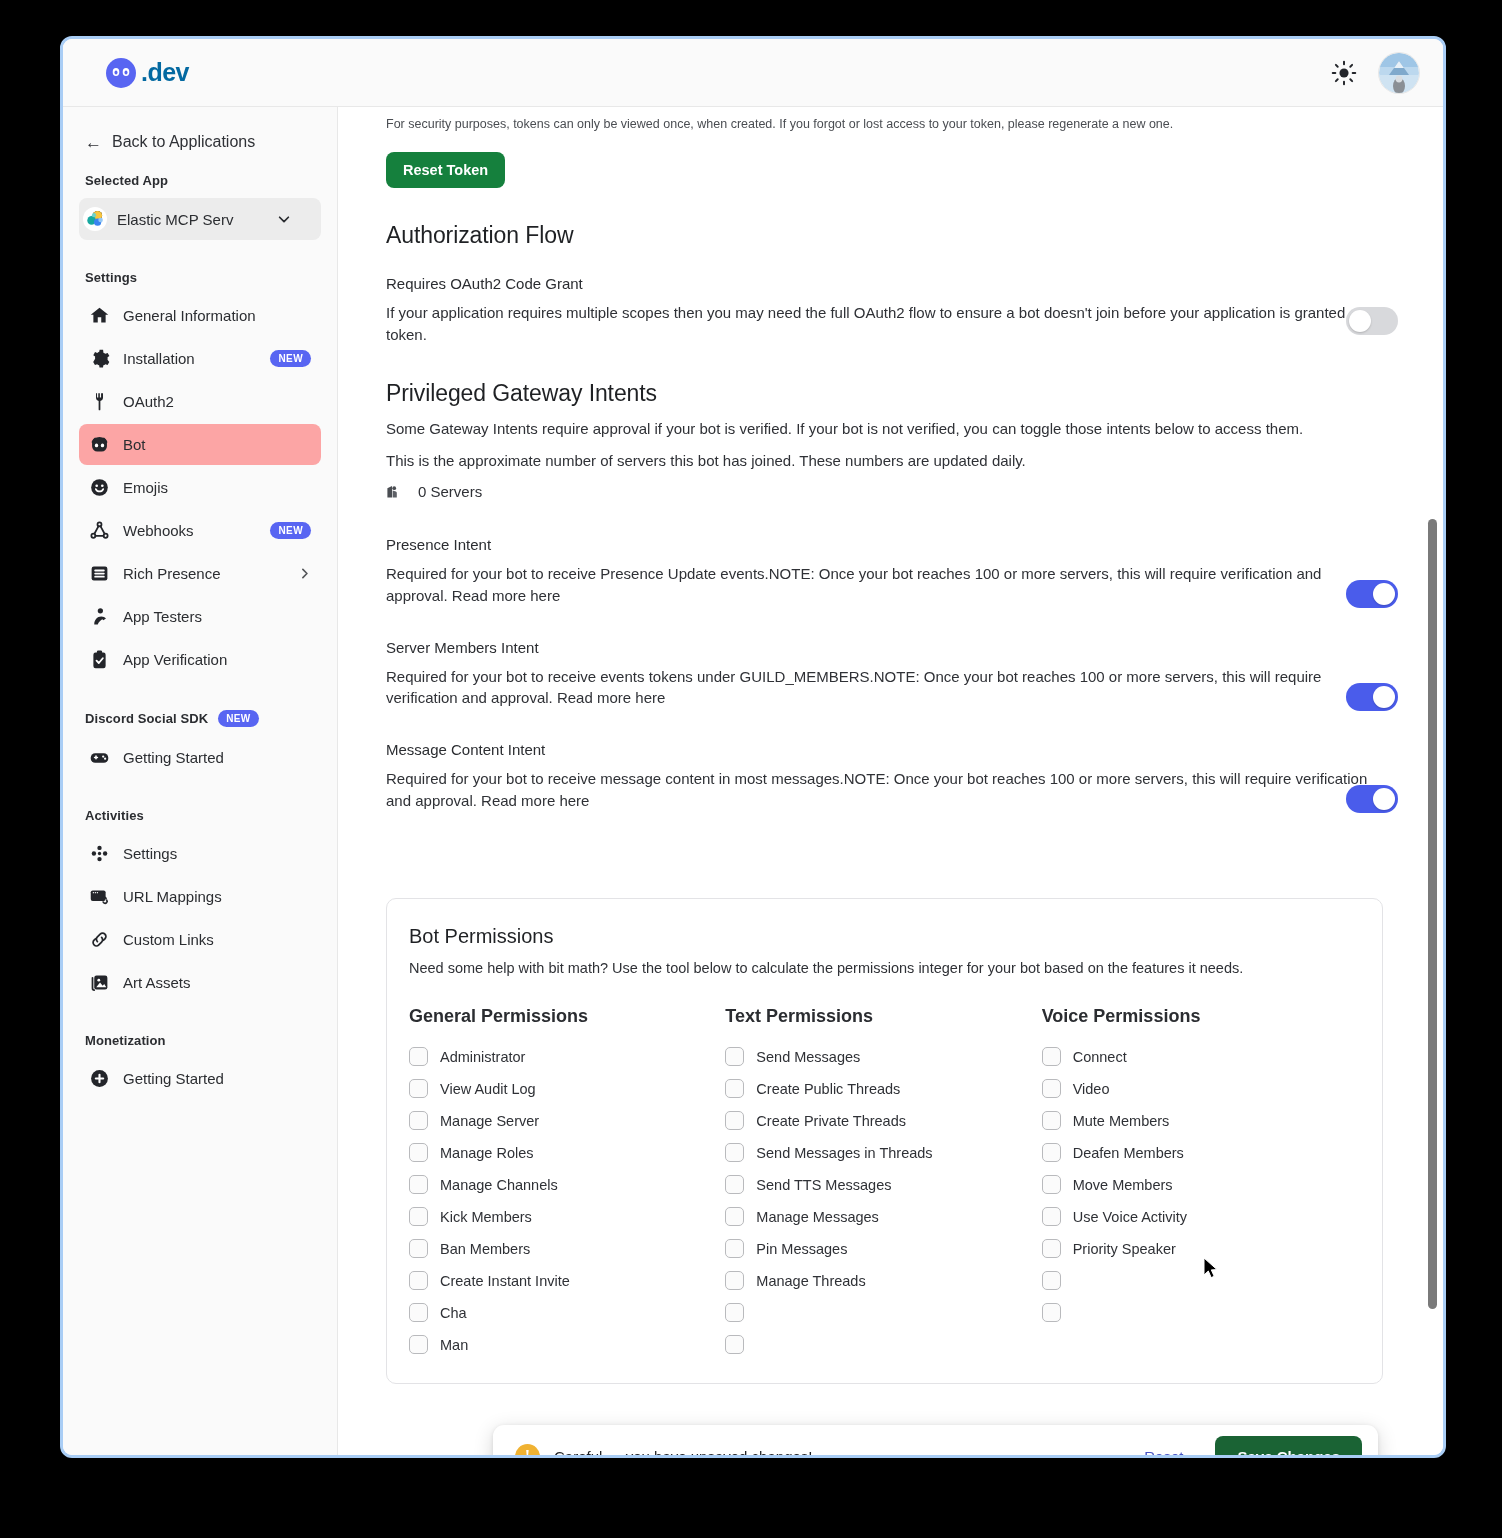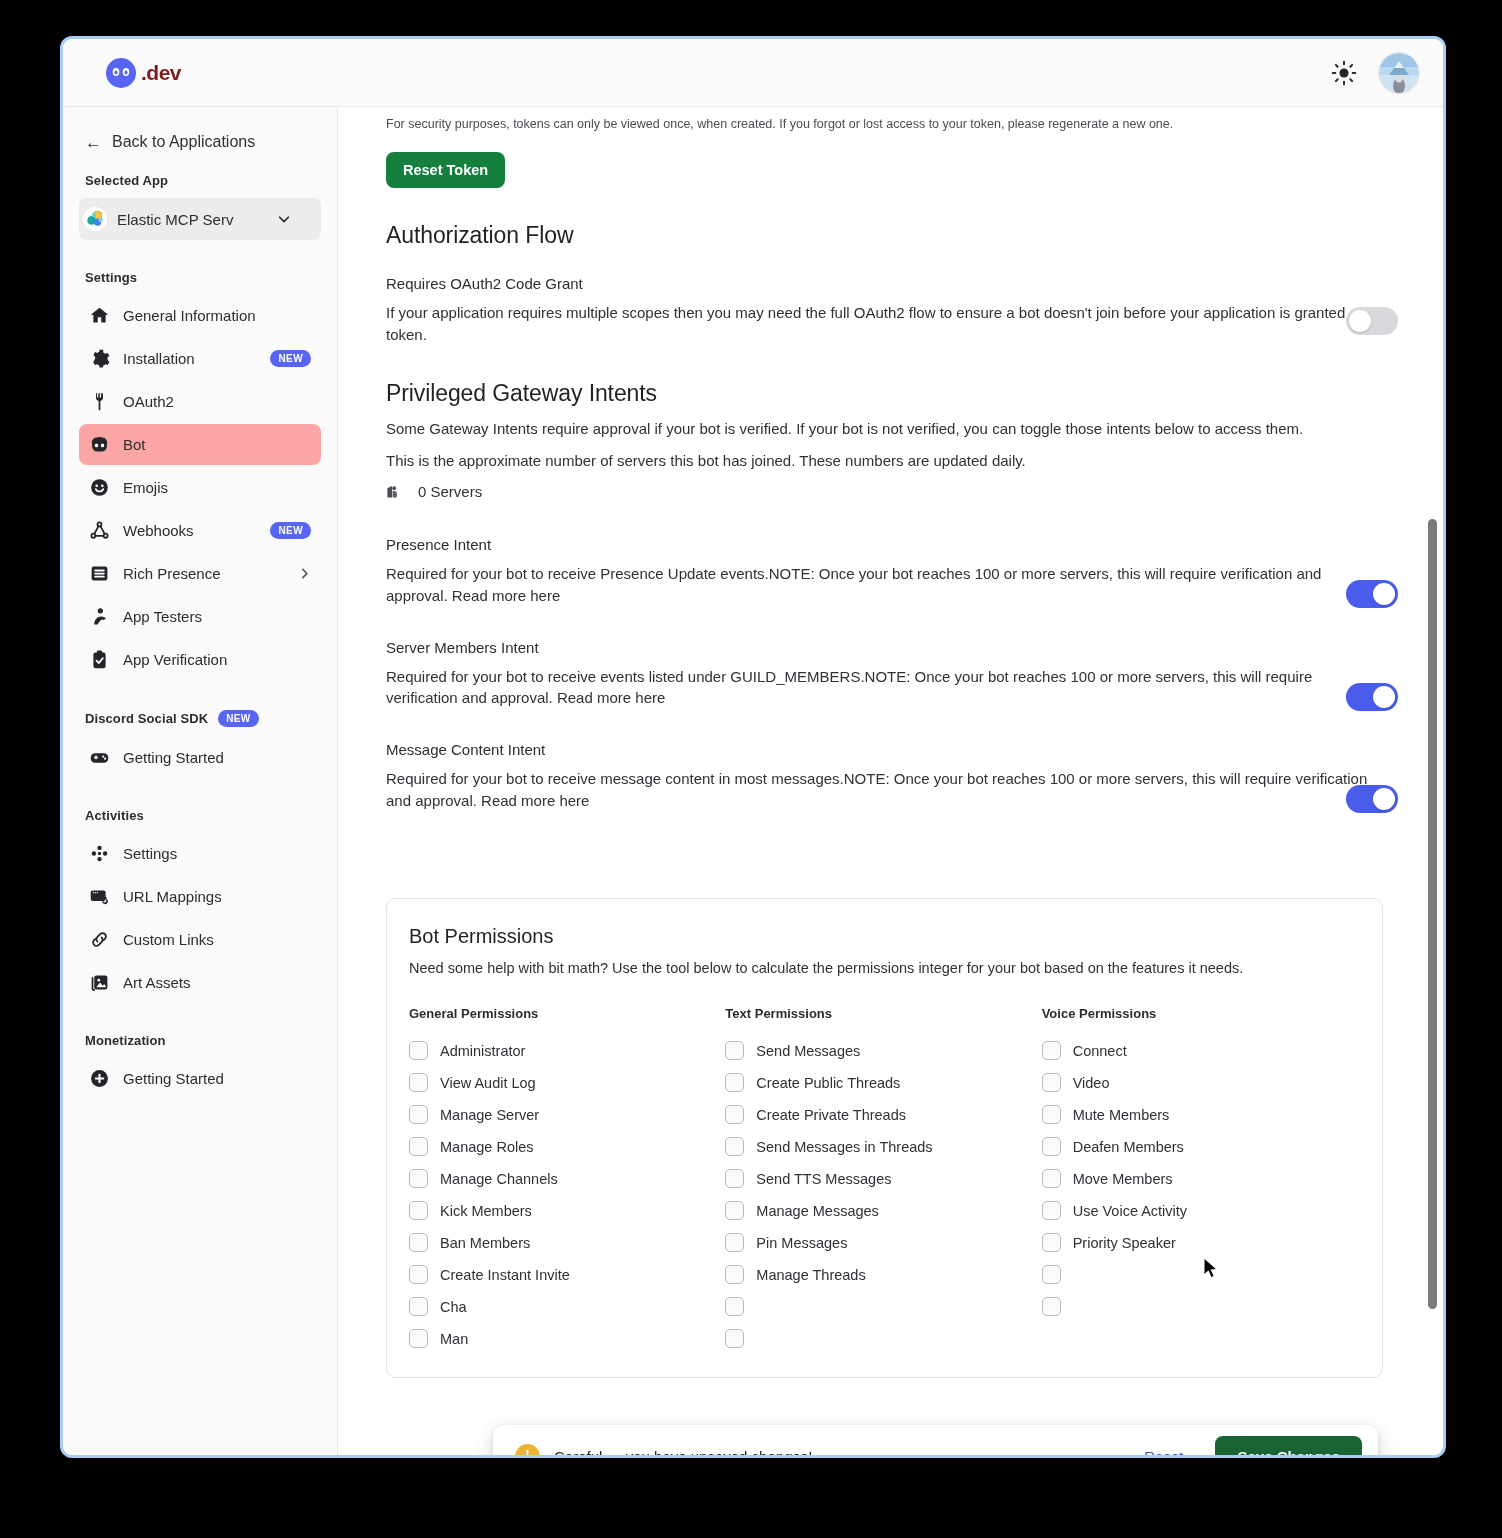--- a/index.html
+++ b/index.html
@@ -27,21 +27,21 @@
     flex: 0 0 68px;
     background: #fafafa;
     border-bottom: 1px solid #e8e8e8;
     display: flex;
     align-items: center;
     padding: 0 24px 0 42px;
   }
   .brand { display: flex; align-items: center; gap: 2px; }
   .brand-mark { width: 32px; height: 32px; display:block; }
   .brand-text {
-    font-size: 21px; font-weight: 800; color: #7f1d1d;
+    font-size: 25px; font-weight: 800; color: #0369a1;
     letter-spacing: -0.5px; margin-left: 2px;
   }
   .topbar-right { margin-left: auto; display: flex; align-items: center; gap: 22px; }
   .sun-icon { width: 26px; height: 26px; display:block; }
   .avatar {
     width: 40px; height: 40px; border-radius: 50%;
     overflow: hidden; display: block;
     box-shadow: 0 0 0 1px rgba(0,0,0,.08);
   }
 
@@ -145,21 +145,21 @@
   
   .perm-panel {
     border: 1px solid #e3e3e6; border-radius: 10px;
     margin-top: 86px; padding: 26px 24px 22px 22px;
     background: #fff;
   }
   .perm-title { font-size: 20px; color: #1f2124; font-weight: 400; }
   .perm-desc { font-size: 14.5px; color: #2f3136; margin-top: 12px; }
   .perm-cols { display: flex; margin-top: 30px; gap: 0; }
   .perm-col { flex: 1; min-width: 0; }
-  .perm-col-title { font-size: 13px; font-weight: 700; color: #2b2d31; margin-bottom: 14px; }
+  .perm-col-title { font-size: 18px; font-weight: 700; color: #2b2d31; margin-bottom: 14px; }
   .perm-item {
     display: flex; align-items: center; gap: 12px;
     height: 32px; cursor: pointer;
   }
   .cbx {
     width: 19px; height: 19px; flex: 0 0 19px;
     border: 1.5px solid #b9babd; border-radius: 5px;
     background: #fbfbfb;
   }
   .perm-label { font-size: 14.5px; color: #2f3136; white-space: nowrap; }
@@ -472,21 +472,21 @@
         <div class="field-title">Presence Intent</div>
         <div class="field-desc">Required for your bot to receive Presence Update events.NOTE: Once your bot reaches 100 or more servers, this will require verification and approval. Read more here</div>
         <div class="toggle on" style="top:44px">
             <span class="knob"></span>
           </div>
       </div>
 
       
       <div class="row-toggle" style="margin-top:32px">
         <div class="field-title">Server Members Intent</div>
-        <div class="field-desc">Required for your bot to receive events listed under GUILD_MEMBERS.NOTE: Once your bot reaches 100 or more servers, this will require verification and approval. Read more here</div>
+        <div class="field-desc">Required for your bot to receive events tokens under GUILD_MEMBERS.NOTE: Once your bot reaches 100 or more servers, this will require verification and approval. Read more here</div>
         <div class="toggle on" style="top:44px">
             <span class="knob"></span>
           </div>
       </div>
 
       
       <div class="row-toggle" style="margin-top:32px">
         <div class="field-title">Message Content Intent</div>
         <div class="field-desc">Required for your bot to receive message content in most messages.NOTE: Once your bot reaches 100 or more servers, this will require verification and approval. Read more here</div>
         <div class="toggle on" style="top:44px">

